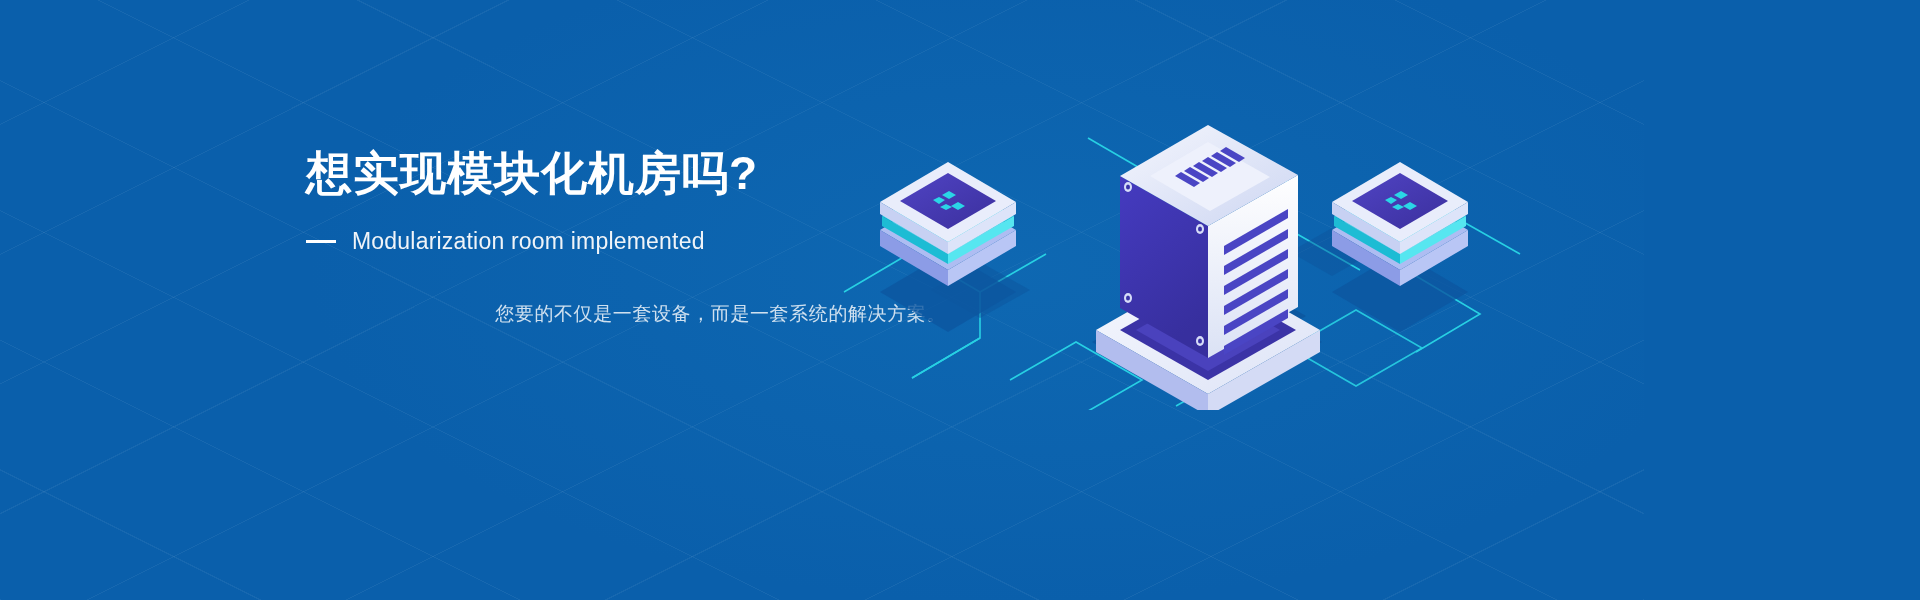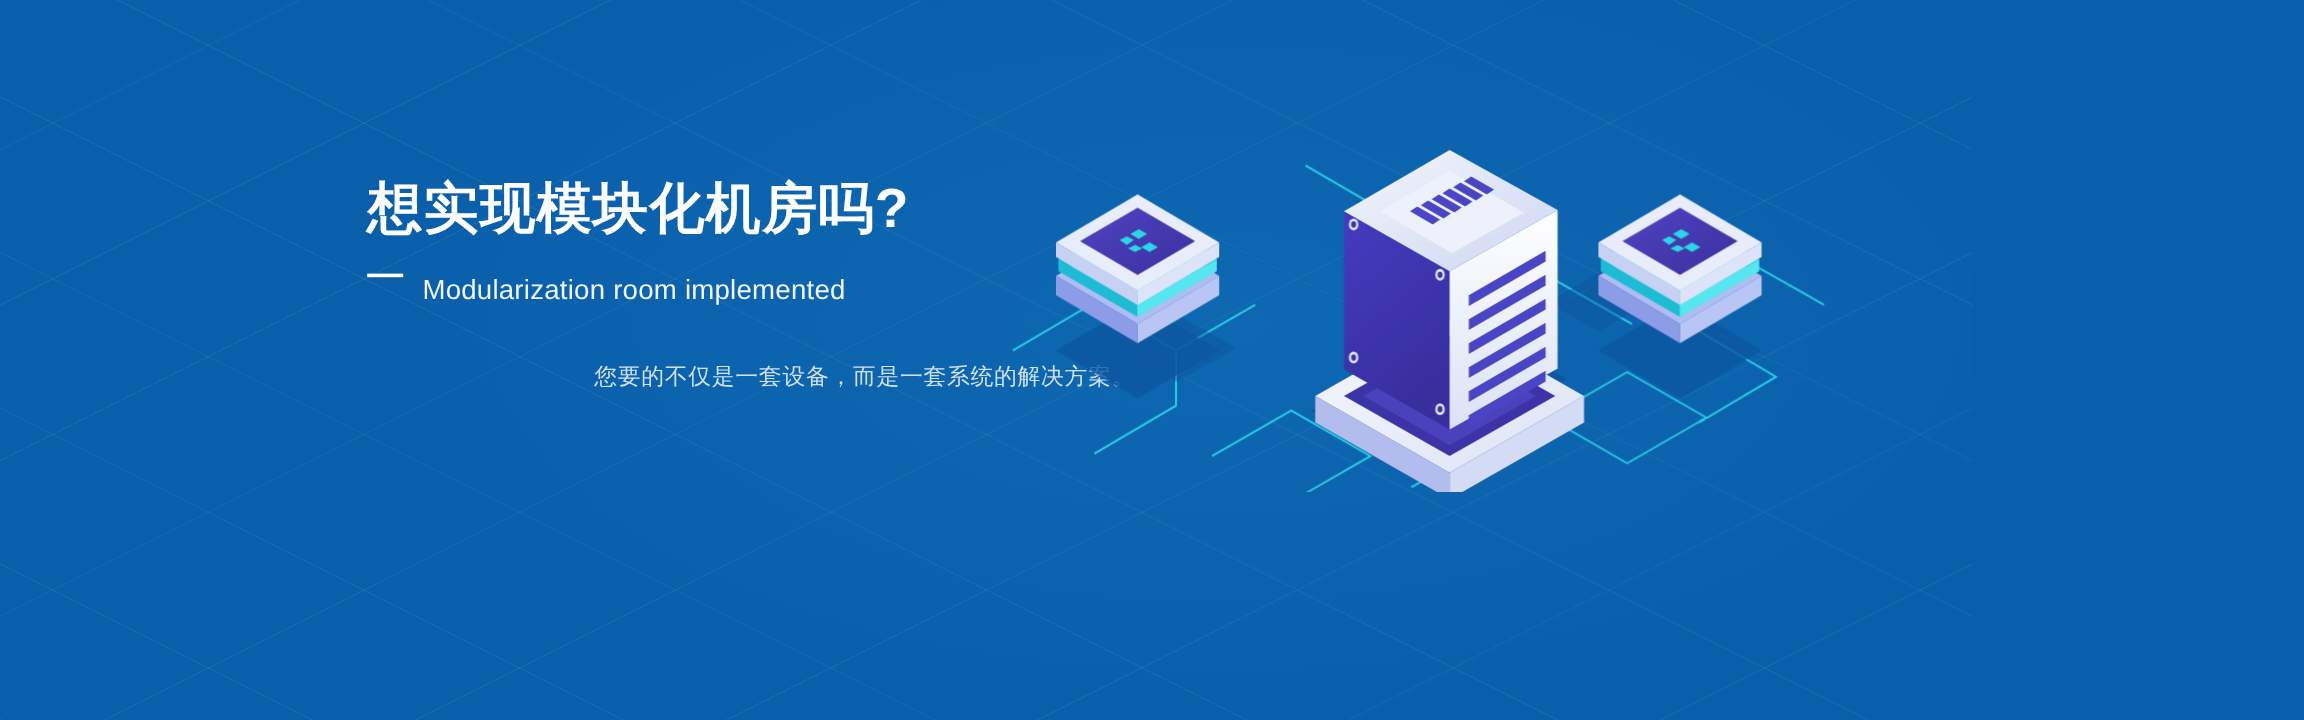--- a/index.html
+++ b/index.html
@@ -60,20 +60,21 @@
     margin: 0;
     color: #ffffff;
     font-size: 46px;
     line-height: 1.18;
     font-weight: 700;
     letter-spacing: 1px;
     white-space: nowrap;
   }
   .sub-row {
     display: flex;
+    align-items: center;
     margin-top: 28px;
   }
   .sub-dash {
     width: 30px;
     height: 3px;
     background: #ffffff;
     flex: none;
     margin-right: 16px;
   }
   .subhead {

